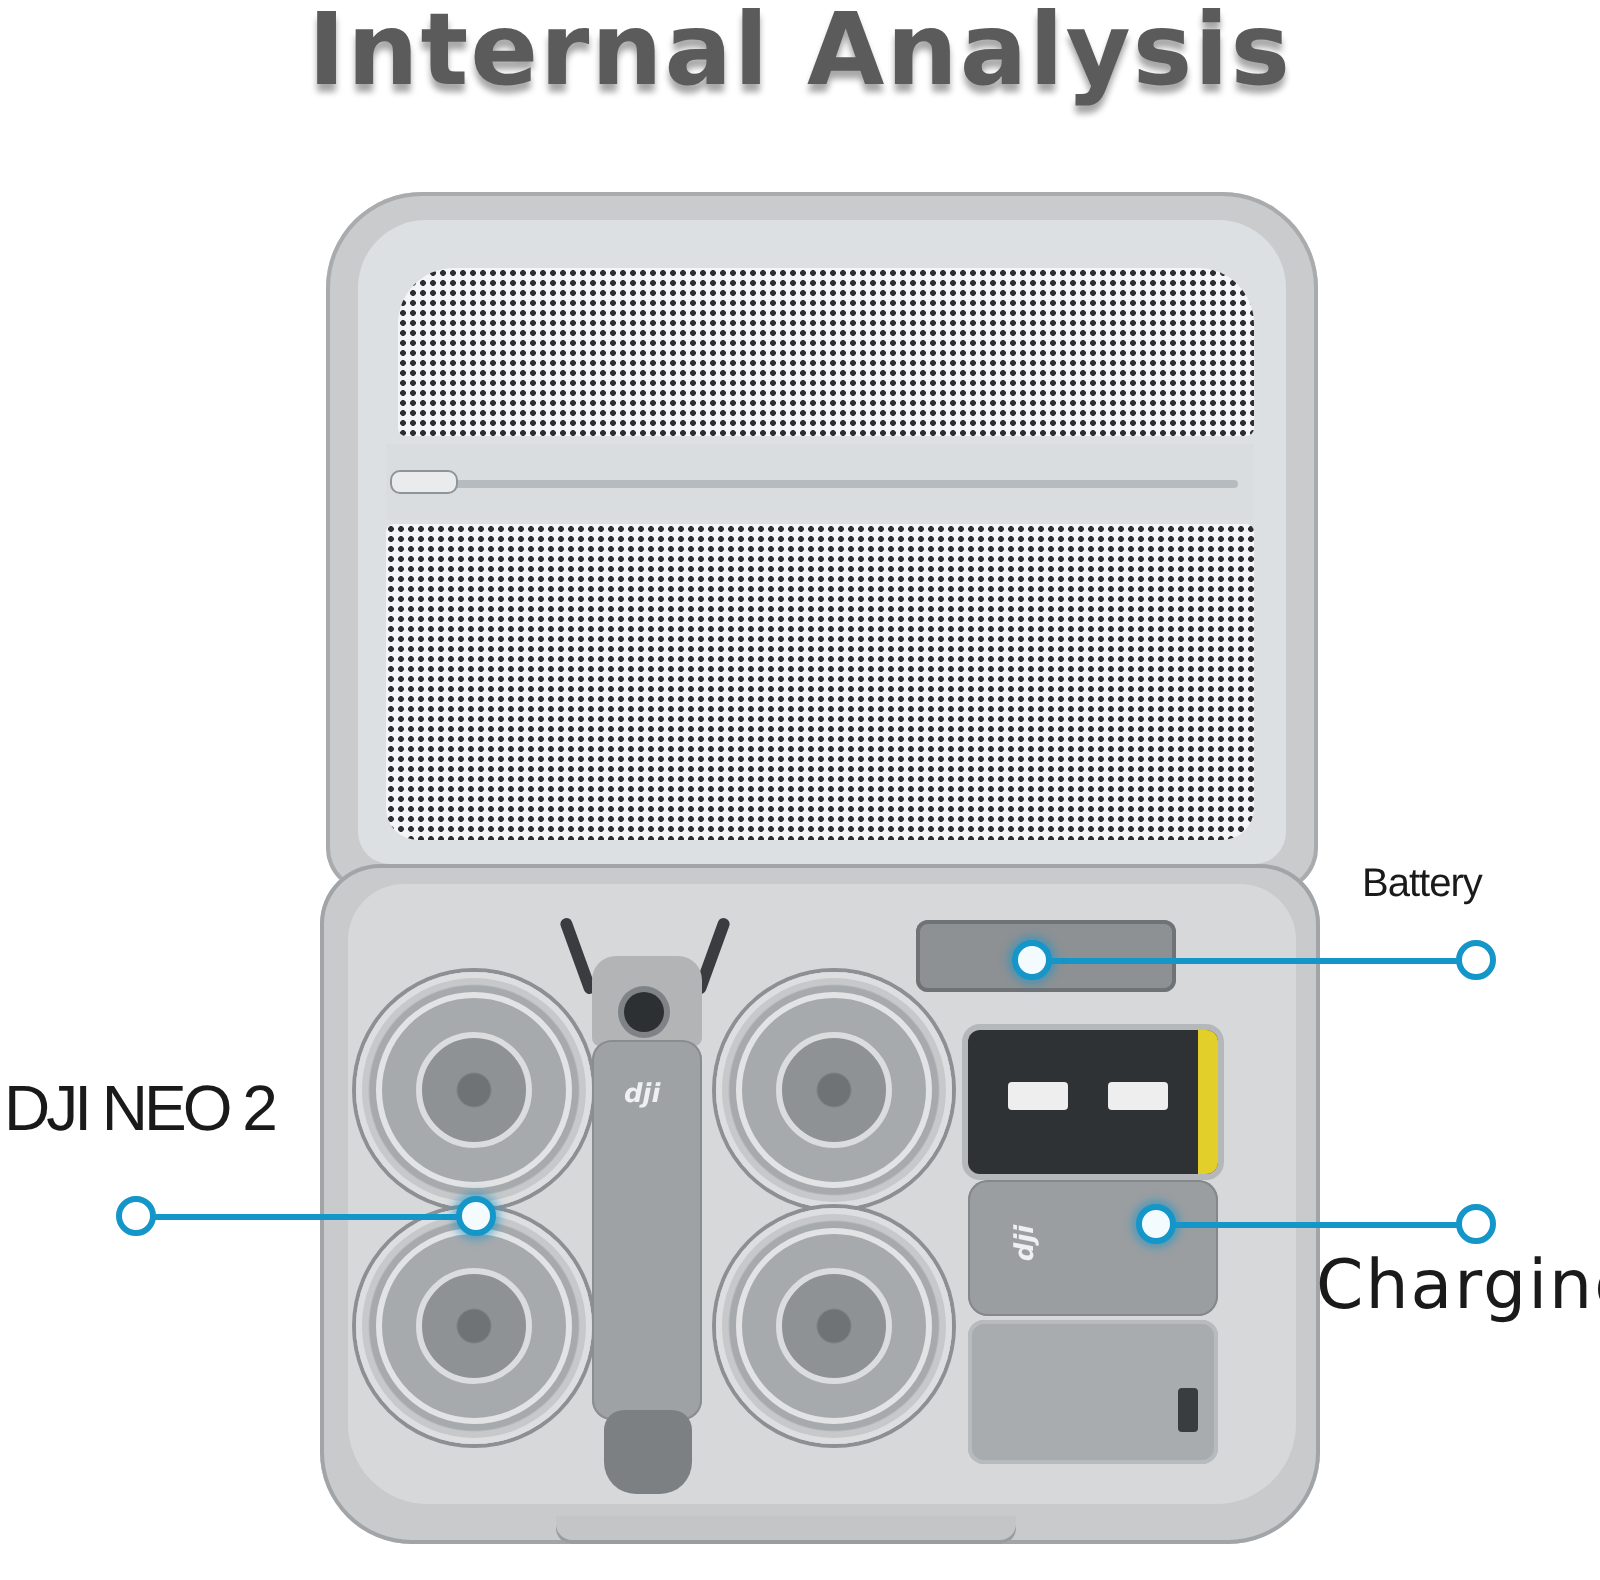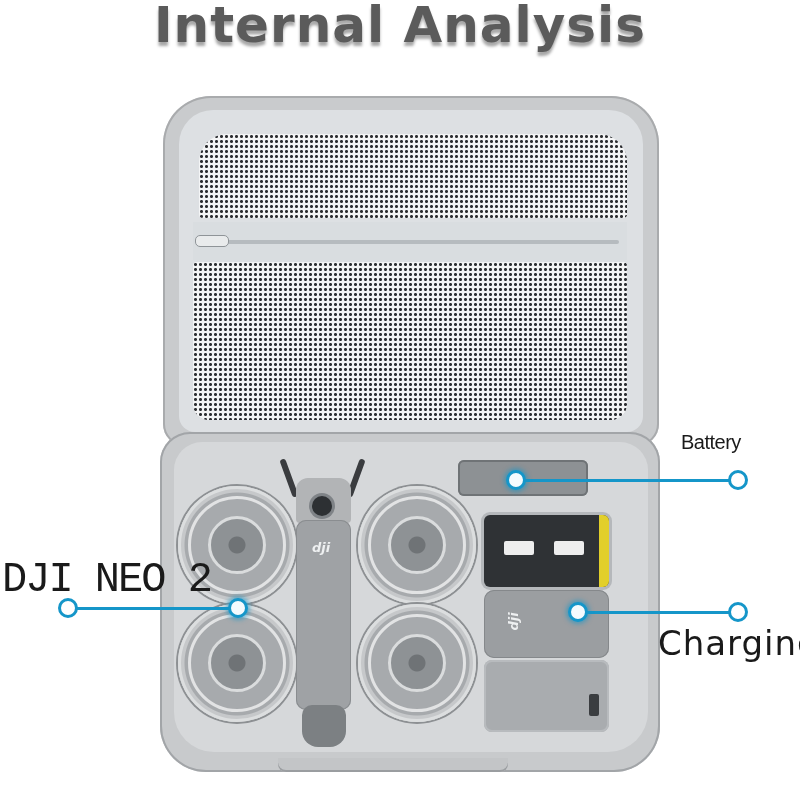--- a/index.html
+++ b/index.html
@@ -75,21 +75,21 @@
   
   .line { position:absolute; height:3px; background:#1596c9; }
   .dot {
     position:absolute; width:14px; height:14px; border-radius:50%;
     background:#ffffff; border:3px solid #1596c9; box-sizing:content-box;
     transform:translate(-50%,-50%);
   }
   .dot.filled { background:#f4fbfe; box-shadow:0 0 4px 2px rgba(21,150,201,0.55); }
   .label { position:absolute; color:#1a1a1a; font-family:"Liberation Sans", sans-serif; }
   .label-battery { left:681px; top:431px; font-size:20px; letter-spacing:-0.5px; }
-  .label-neo { left:2px; top:556px; font-size:42px; letter-spacing:-2px;font-family:Liberation Mono, monospace; }
+  .label-neo { left:2px; top:536px; font-size:32px; letter-spacing:-2px; }
   .label-hub { left:658px; top:623px; width:142px; font-size:34px; text-align:center; line-height:40px; letter-spacing:1px; font-family:"DejaVu Sans", sans-serif; font-weight:normal; }
 </style>
 </head>
 <body>
 
 <div class="title">Internal Analysis</div>
 
 <div class="case-lid">
   <div class="lid-frame">
     <div class="mesh mesh-top"></div>

